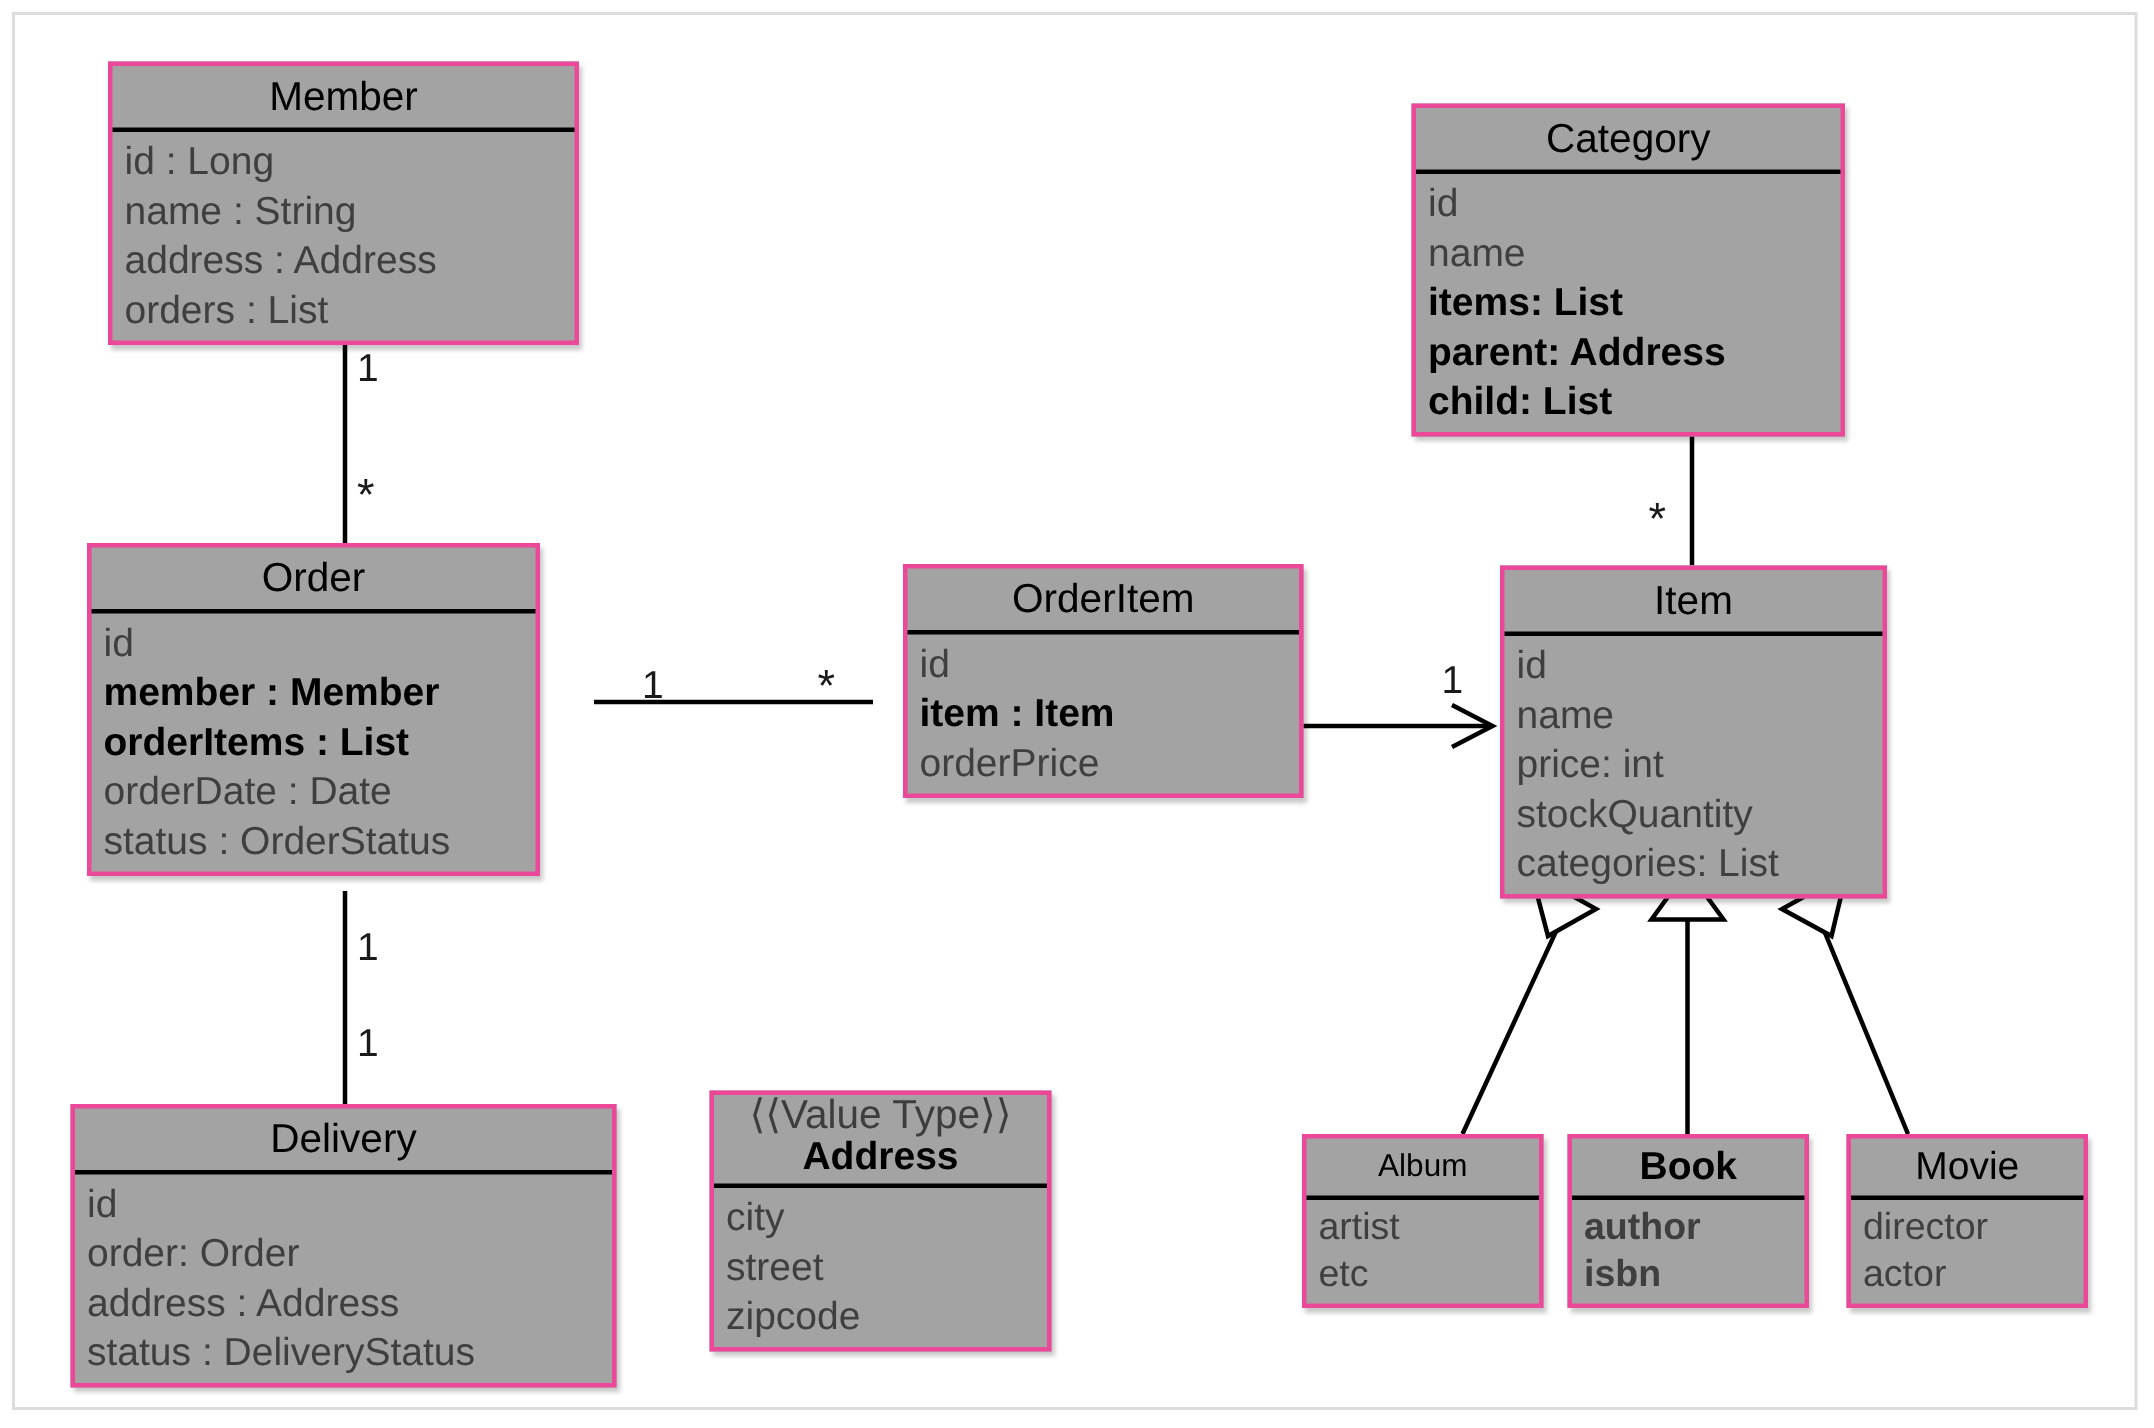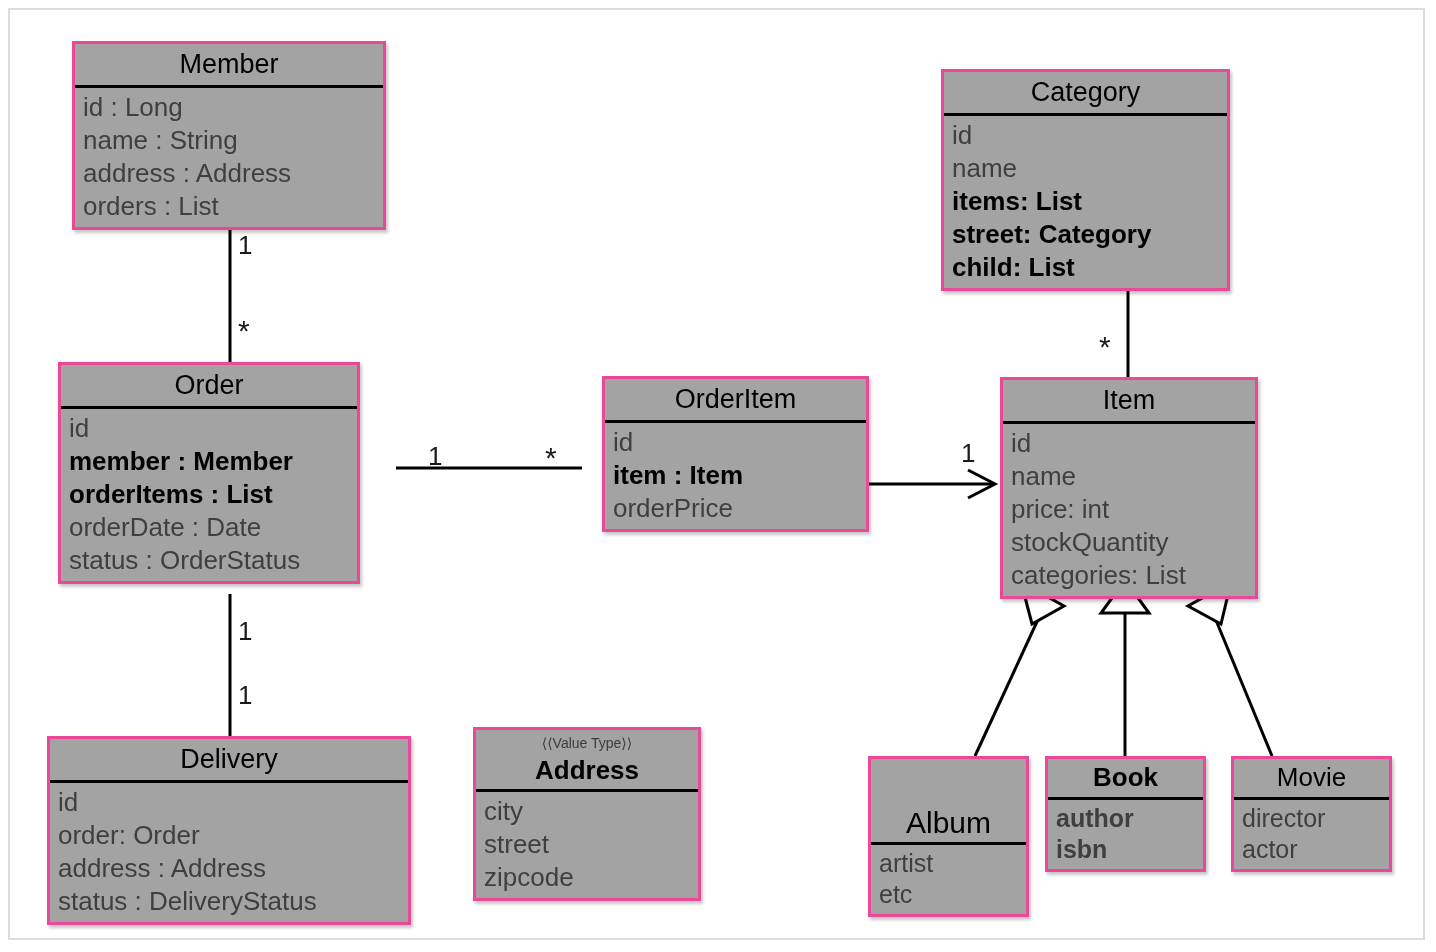--- a/index.html
+++ b/index.html
@@ -53,21 +53,21 @@
     font-size: 27px;
     line-height: 34px;
     padding: 3px 4px 4px 4px;
     white-space: nowrap;
   }
   .uml-header.stereo-header {
     padding-top: 1px;
   }
   .stereotype {
     display: block;
-    font-size: 14px;
+    font-size: 27px;
     line-height: 24px;
     color: #3d3d3d;
     font-weight: normal;
   }
   .stereo-name {
     display: block;
     font-size: 26px;
     line-height: 30px;
     font-weight: bold;
     color: #000000;
@@ -186,21 +186,21 @@
       <span class="attr">orderPrice</span>
     </div>
   </div>
 
   <div class="uml-class" style="left:941px; top:41px; width:289px;margin-top:28px;">
     <div class="uml-header">Category</div>
     <div class="uml-attrs">
       <span class="attr">id</span>
       <span class="attr">name</span>
       <span class="attr bold">items: List</span>
-      <span class="attr bold">street: Category</span>
+      <span class="attr bold">parent: Address</span>
       <span class="attr bold">child: List</span>
     </div>
   </div>
 
   <div class="uml-class" style="left:1000px; top:377px; width:258px;">
     <div class="uml-header">Item</div>
     <div class="uml-attrs">
       <span class="attr">id</span>
       <span class="attr">name</span>
       <span class="attr">price: int</span>
@@ -225,21 +225,21 @@
       <span class="stereo-name">Address</span>
     </div>
     <div class="uml-attrs">
       <span class="attr">city</span>
       <span class="attr">street</span>
       <span class="attr">zipcode</span>
     </div>
   </div>
 
   <div class="uml-class compact" style="left:868px; top:756px; width:161px;">
-    <div class="uml-header" style="font-size:30px; line-height:31px;margin-top:45px;">Album</div>
+    <div class="uml-header" style="font-size:21px; line-height:31px;">Album</div>
     <div class="uml-attrs">
       <span class="attr">artist</span>
       <span class="attr">etc</span>
     </div>
   </div>
 
   <div class="uml-class compact" style="left:1045px; top:756px; width:161px;font-weight:bold;">
     <div class="uml-header" style="font-size:26px; line-height:31px;">Book</div>
     <div class="uml-attrs">
       <span class="attr">author</span>

